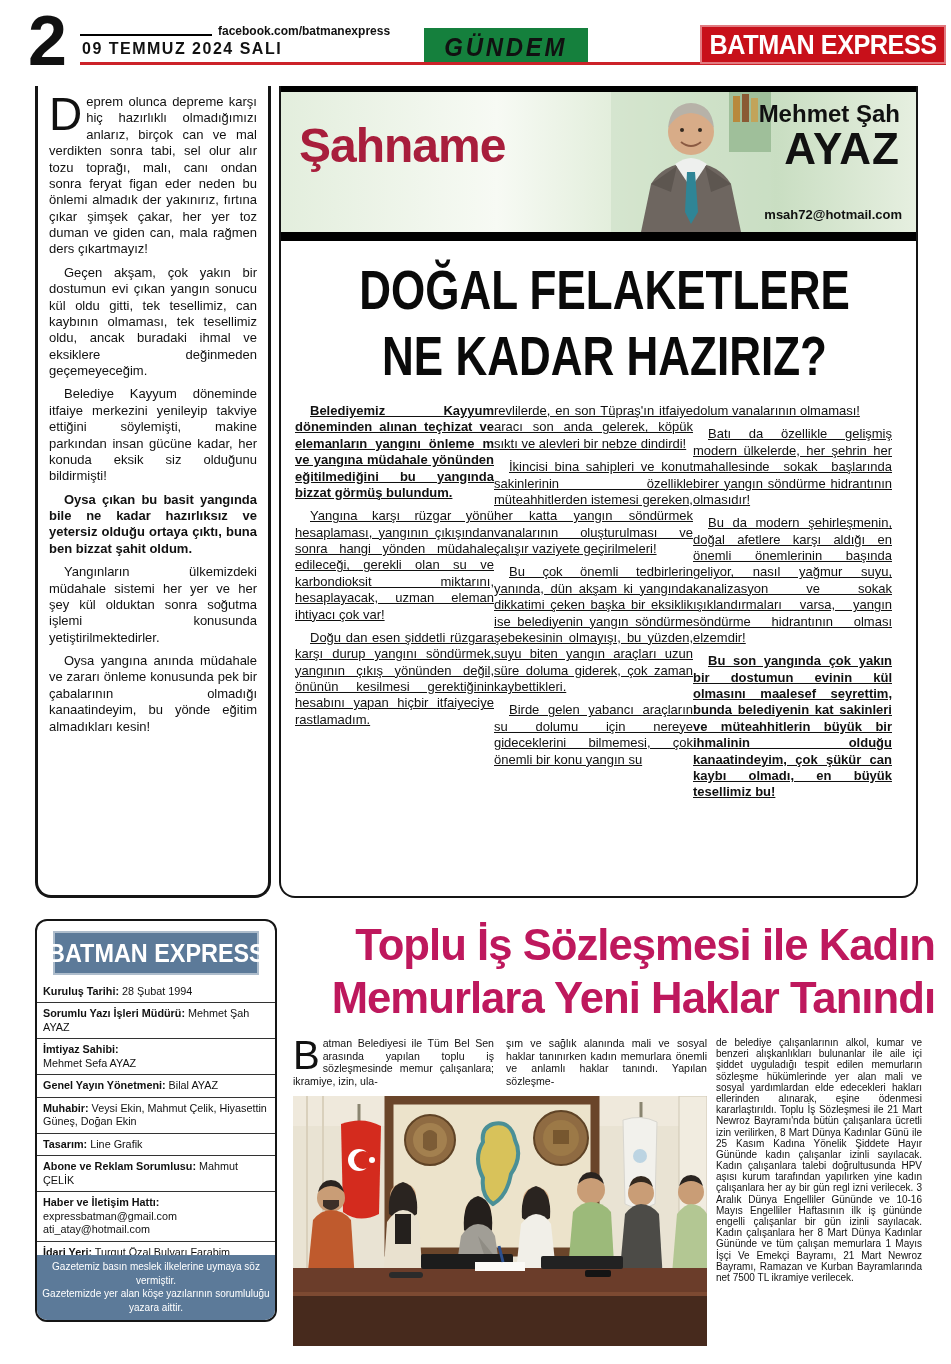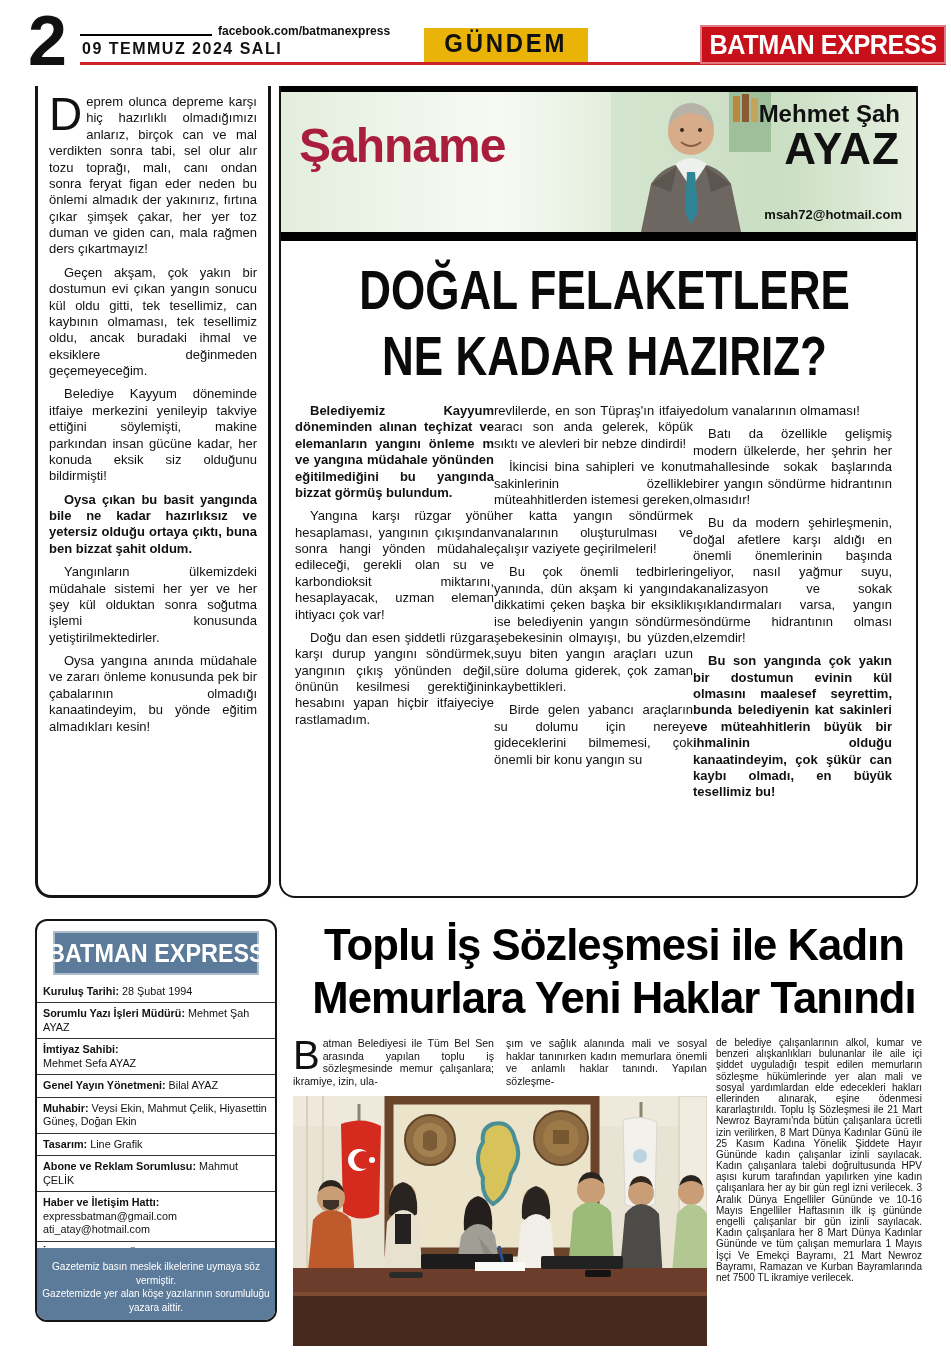--- a/index.html
+++ b/index.html
@@ -5,22 +5,22 @@
   html,body{margin:0;padding:0;background:#888;}
   .page{position:relative;width:951px;height:1364px;background:#ffffff;overflow:hidden;
         font-family:"Liberation Sans",sans-serif;color:#111;margin:0 auto;}
   .abs{position:absolute;}
 
   
   .pagenum{left:28px;top:6px;font-size:70px;font-weight:bold;line-height:1;letter-spacing:-2px;}
   .fb-line{left:80px;top:34px;width:132px;border-top:2.5px solid #000;}
   .fb-text{left:218px;top:24px;font-size:12px;font-weight:bold;}
   .date{left:82px;top:40px;font-size:16px;font-weight:bold;letter-spacing:1.5px;}
-  .section-box{left:424px;top:28px;width:164px;height:35px;background:#eab308;
-               display:flex;align-items:flex-start;justify-content:center;}
+  .section-box{left:424px;top:28px;width:164px;height:35px;background:#15803d;
+               display:flex;align-items:flex-end;justify-content:center;font-style:italic;}
   .section-box span{font-size:26px;font-weight:bold;letter-spacing:3px;transform:scaleX(.92);}
   .brand-box{left:700px;top:25px;width:246px;height:39px;background:#c8101a;
              display:flex;align-items:center;justify-content:center;box-shadow:inset 0 0 0 2px rgba(255,255,255,.45);}
   .brand-box span{color:#fff;font-size:28px;font-weight:bold;letter-spacing:-.5px;transform:scaleX(.9);white-space:nowrap;}
   .head-rule{left:80px;top:62px;width:866px;height:3px;background:#cc2229;}
 
   
   .left-box{left:35px;top:86px;width:236px;height:812px;box-sizing:border-box;
             border-left:3px solid #151515;border-right:3px solid #151515;border-bottom:3px solid #151515;
             border-radius:0 0 16px 16px;padding:8px 11px 0 11px;}
@@ -38,38 +38,38 @@
       background:linear-gradient(90deg,#e3eedd 0%,#f7faf4 34%,#dcead4 58%,#c9dec2 78%,#e6efe0 100%);}
   .col-title{position:absolute;left:18px;top:26px;font-size:48px;font-weight:bold;color:#a81e3c;letter-spacing:-1px;}
   .author-photo{position:absolute;left:330px;top:0;}
   .author-l1{position:absolute;right:16px;top:8px;font-size:24px;font-weight:bold;}
   .author-l2{position:absolute;right:16px;top:32px;font-size:44px;font-weight:bold;letter-spacing:1px;}
   .author-email{position:absolute;right:14px;bottom:10px;font-size:13px;font-weight:bold;}
   .bar2{height:9px;background:#000;}
   .headline{margin:16px 0 6px 0;text-align:center;font-weight:bold;font-size:55px;line-height:1.2;
             letter-spacing:0;color:#0a0a0a;padding-left:12px;}
   .headline span{display:block;transform:scaleX(.8);white-space:nowrap;}
-  .cols{display:flex;padding:8px 24px 0 14px;}
+  .cols{display:flex;padding:8px 24px 0 14px;text-decoration:underline;}
   .col{flex:1;}
 
   
   .masthead{left:35px;top:919px;width:242px;height:403px;box-sizing:border-box;
             border:2.5px solid #151515;border-radius:12px;overflow:hidden;background:#fff;}
   .mh-logo{margin:10px 16px 6px 16px;height:44px;background:#5c7a99;box-shadow:inset 0 0 0 2px rgba(255,255,255,.5);
            display:flex;align-items:center;justify-content:center;}
   .mh-logo span{color:#fff;font-size:26px;font-weight:bold;transform:scaleX(.9);white-space:nowrap;}
   .mh-row{padding:4px 6px;text-align:left;font-size:10.8px;line-height:1.25;}
   .mh-row + .mh-row{border-top:1.5px solid #333;}
   .mh-row b{font-weight:bold;}
   .mh-footer{position:absolute;left:0;right:0;bottom:0;background:#5c7a99;color:#fff;
-             text-align:center;font-size:10px;line-height:1.35;padding:12px 3px 6px 3px;}
+             text-align:center;font-size:10px;line-height:1.35;padding:5px 3px 6px 3px;}
 
   
-  .b-headline{left:283px;top:919px;width:662px;text-align:center;font-size:45px;font-weight:bold;
-              line-height:1.17;letter-spacing:-1px;color:#000000;}
+  .b-headline{left:283px;top:919px;width:662px;text-align:right;font-size:45px;font-weight:bold;
+              line-height:1.17;letter-spacing:-1px;color:#be185d;}
   .b-headline span{display:block;transform:scaleX(.97);white-space:nowrap;}
   .introA{left:293px;top:1037px;width:201px;font-size:10.6px;line-height:1.2;text-align:justify;}
   .introB{left:506px;top:1037px;width:201px;font-size:10.6px;line-height:1.2;text-align:justify;}
   .photo{left:293px;top:1096px;}
   .b-body{left:716px;top:1037px;width:206px;font-size:10px;line-height:1.12;text-align:justify;}
 </style>
 </head>
 <body>
 
 <div class="page">

